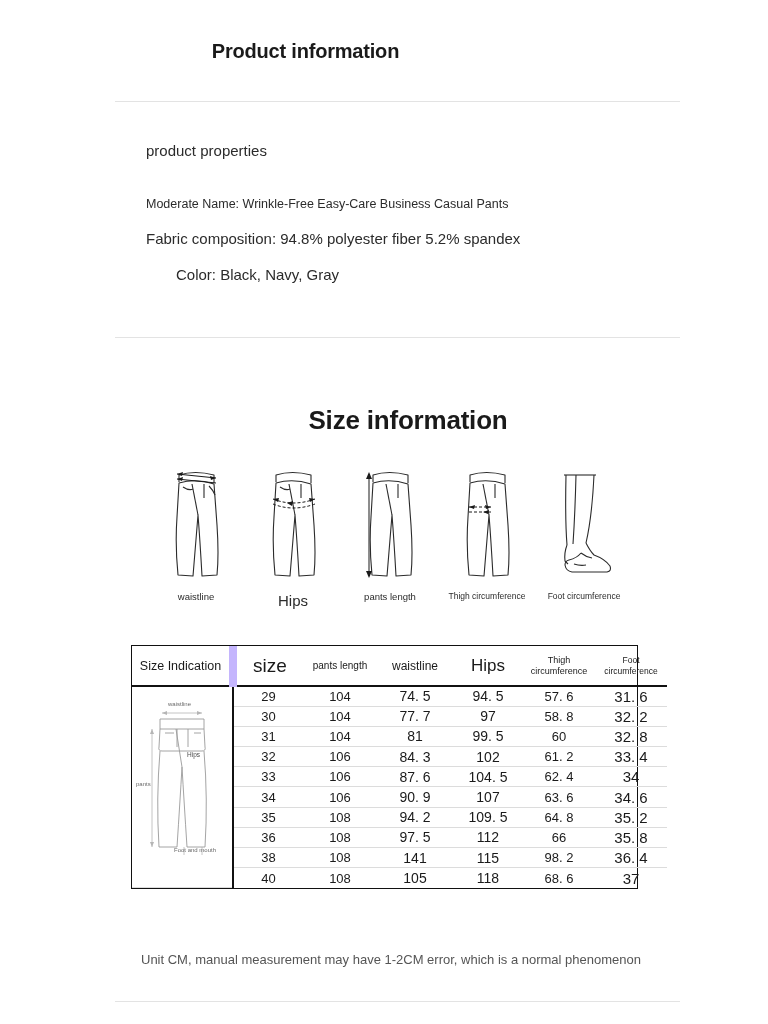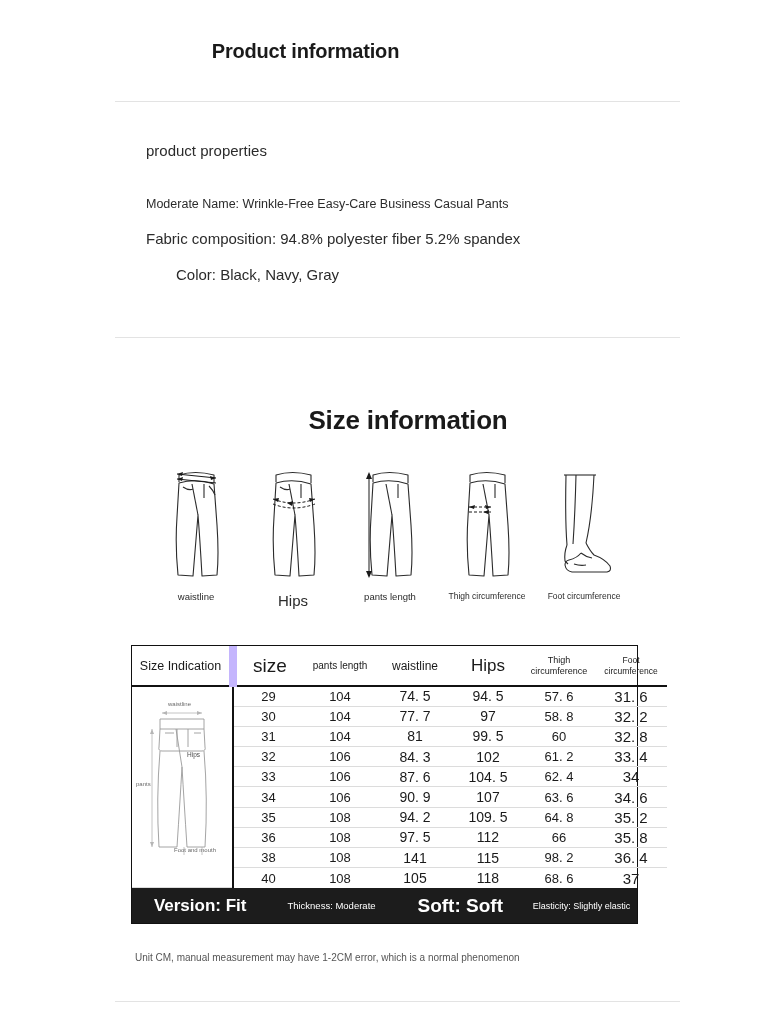--- a/index.html
+++ b/index.html
@@ -152,22 +152,22 @@
   }
   .fb { text-align: center; white-space: nowrap; }
   #fb-version   { width: 27%; font-size: 17px; font-weight: bold; }
   #fb-thickness { width: 25%; font-size: 9.5px; }
   #fb-soft      { width: 26%; font-size: 19px; font-weight: bold; }
   #fb-elasticity{ width: 22%; font-size: 9px; }
 
   #table-note {
     position: absolute;
     top: 952px;
-    left: 135px;
-    font-size: 10px;
+    left: 141px;
+    font-size: 13px;
     color: #555;
   }
 
   
   .tbl-diagram { position: relative; width: 100%; height: 196px; }
   .tdl { position: absolute; font-size: 6px; color: #6a6a6a; white-space: nowrap; }
   #tdl-waistline { top: 12px; left: 36px; }
   #tdl-pants     { top: 92px; left: 4px; }
   #tdl-hips      { top: 62px; left: 55px; font-size: 6.5px; color: #4a4a4a; }
   #tdl-foot      { top: 158px; left: 42px; text-align: center; line-height: 1.25; }
@@ -420,25 +420,19 @@
             <td class="v-size">40</td>
             <td class="v-pants">108</td>
             <td class="v-waist">105</td>
             <td class="v-hips">118</td>
             <td class="v-thigh">68. 6</td>
             <td class="v-foot">37</td>
           </tr>
         </tbody>
     </table>
 
-    <div id="table-footer-bar">
-      <div class="fb" id="fb-version">Version: Fit</div>
-      <div class="fb" id="fb-thickness">Thickness: Moderate</div>
-      <div class="fb" id="fb-soft">Soft: Soft</div>
-      <div class="fb" id="fb-elasticity">Elasticity: Slightly elastic</div>
-    </div>
   </div>
 
   <div id="table-note">Unit CM, manual measurement may have 1-2CM error, which is a normal phenomenon</div>
 
   <div class="divider" id="divider-bottom"></div>
 
 </div>
 
 </body></html>

